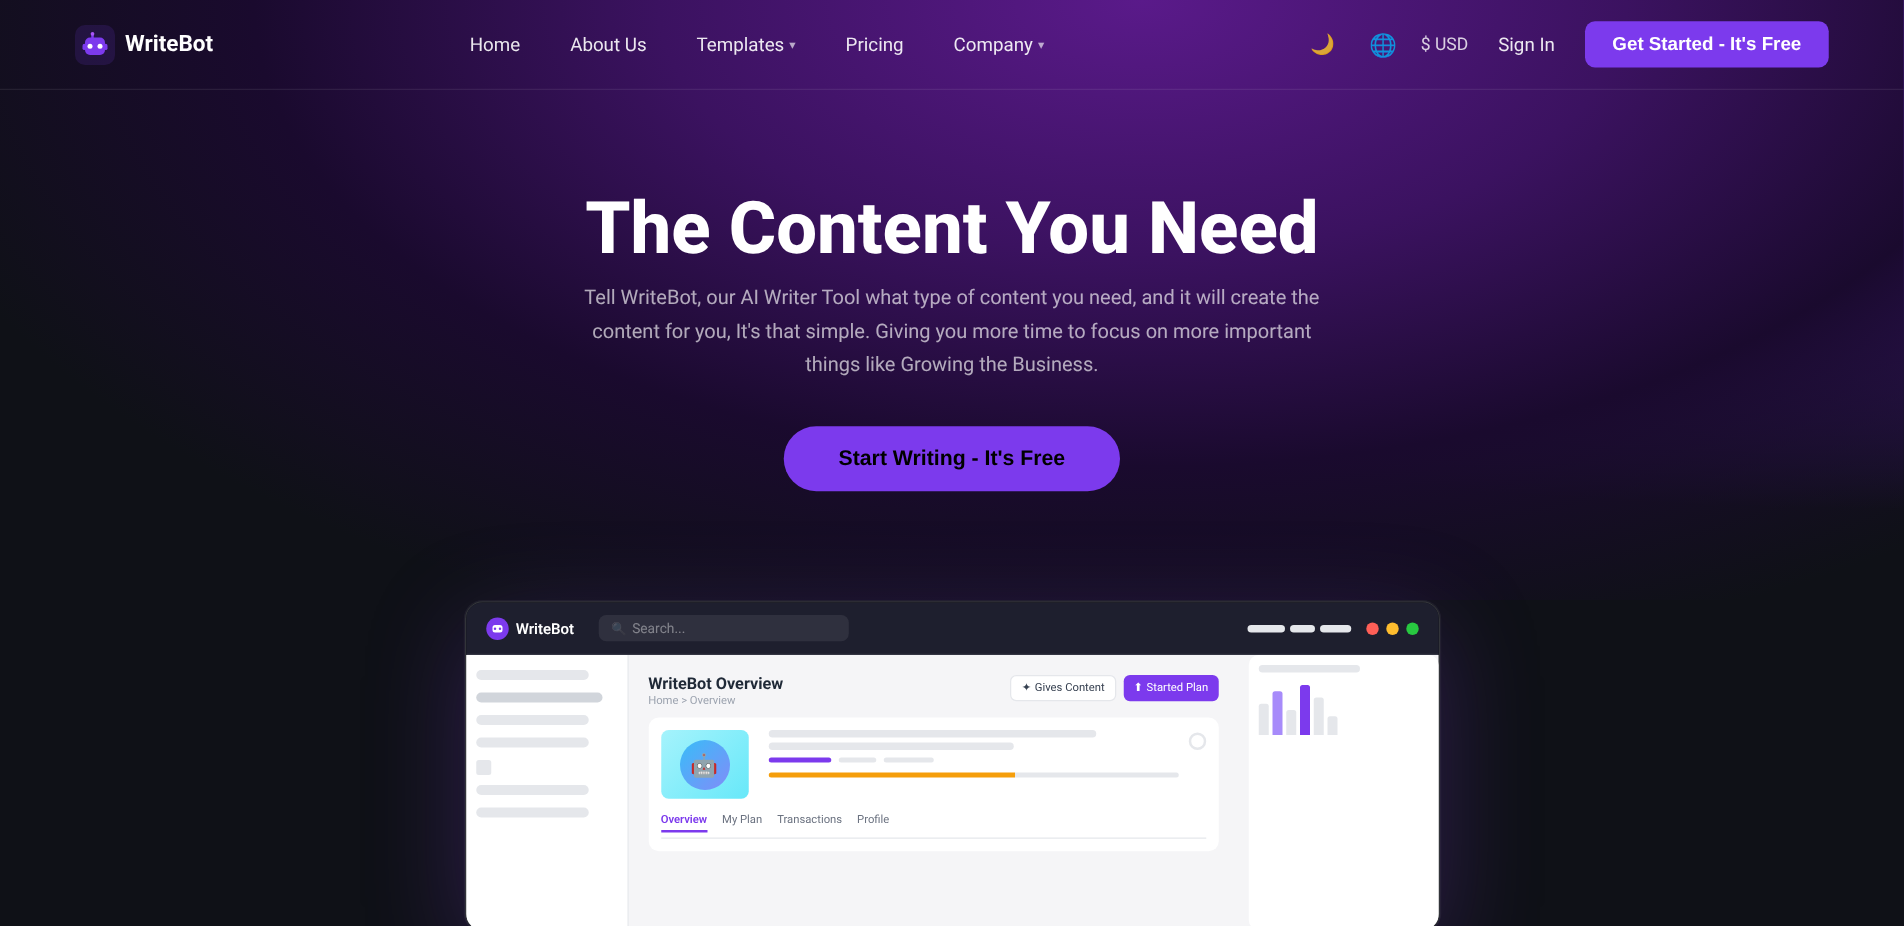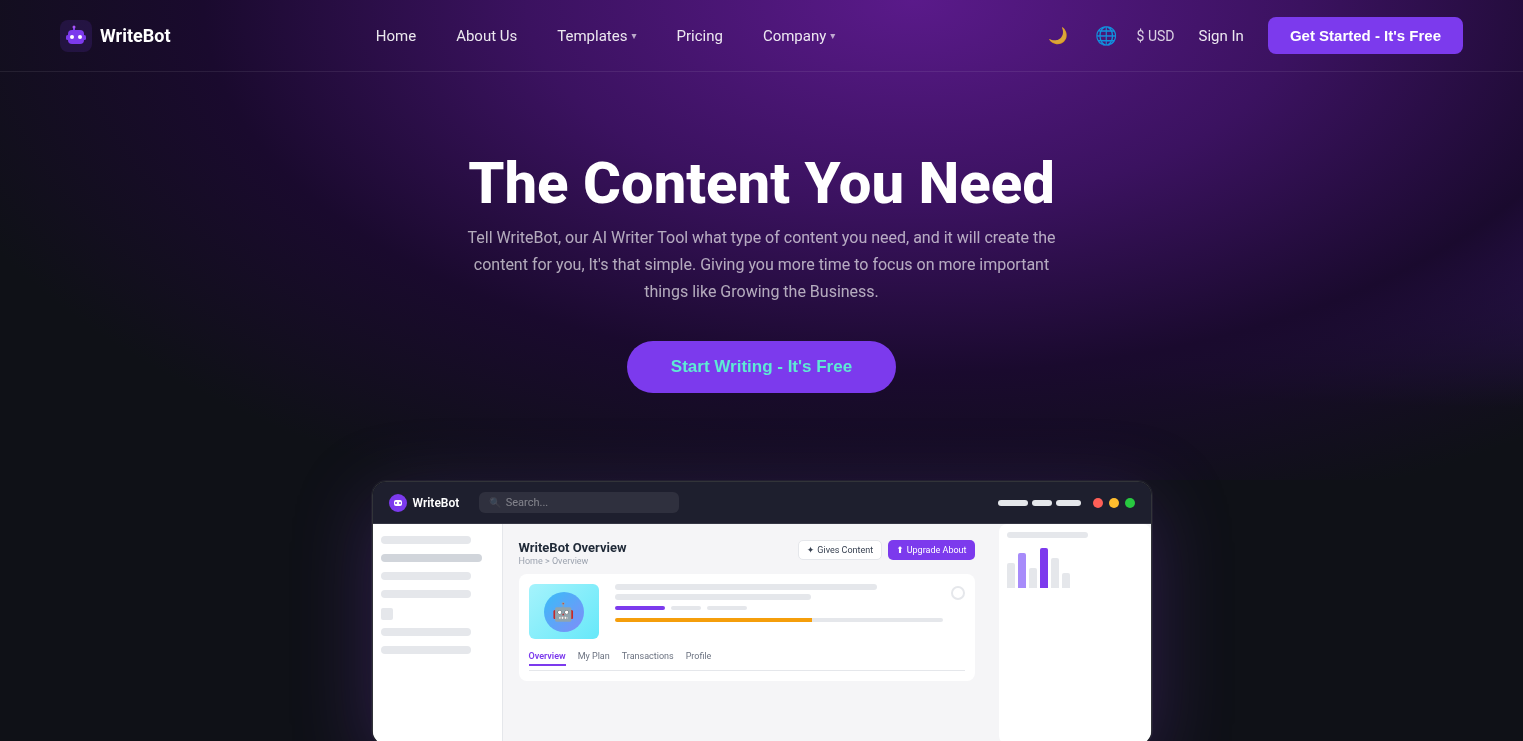--- a/index.html
+++ b/index.html
@@ -151,21 +151,21 @@
       font-size: 16px;
       color: rgba(255,255,255,0.65);
       max-width: 620px;
       margin: 0 auto 36px;
       line-height: 1.7;
     }
 
     .hero-cta {
       display: inline-block;
       background: #7c3aed;
-      color: #5eead4;
+      color: #000000;
       border: none;
       padding: 16px 44px;
       border-radius: 50px;
       font-size: 17px;
       font-weight: 600;
       cursor: pointer;
       transition: background 0.2s, transform 0.1s;
     }
 
     
@@ -483,21 +483,21 @@
           <div class="db-title">WriteBot Overview</div>
           <div class="db-breadcrumb">Home &gt; Overview</div>
         </div>
         <div class="db-btn-row">
           <div class="db-btn-outline">
             <span>✦</span>
             <span>Gives Content</span>
           </div>
           <div class="db-btn-purple">
             <span>⬆</span>
-            <span>Upgrade About</span>
+            <span>Started Plan</span>
           </div>
         </div>
       </div>
 
       <div style="background:#fff;border-radius:8px;padding:10px;margin-top:8px;">
 
         <div style="display:flex;gap:8px;margin-bottom:8px;">
           <div class="db-image-area">
 
             <div style="width:40px;height:40px;background:linear-gradient(135deg,#38bdf8,#818cf8);border-radius:50%;display:flex;align-items:center;justify-content:center;font-size:18px;">🤖</div>

